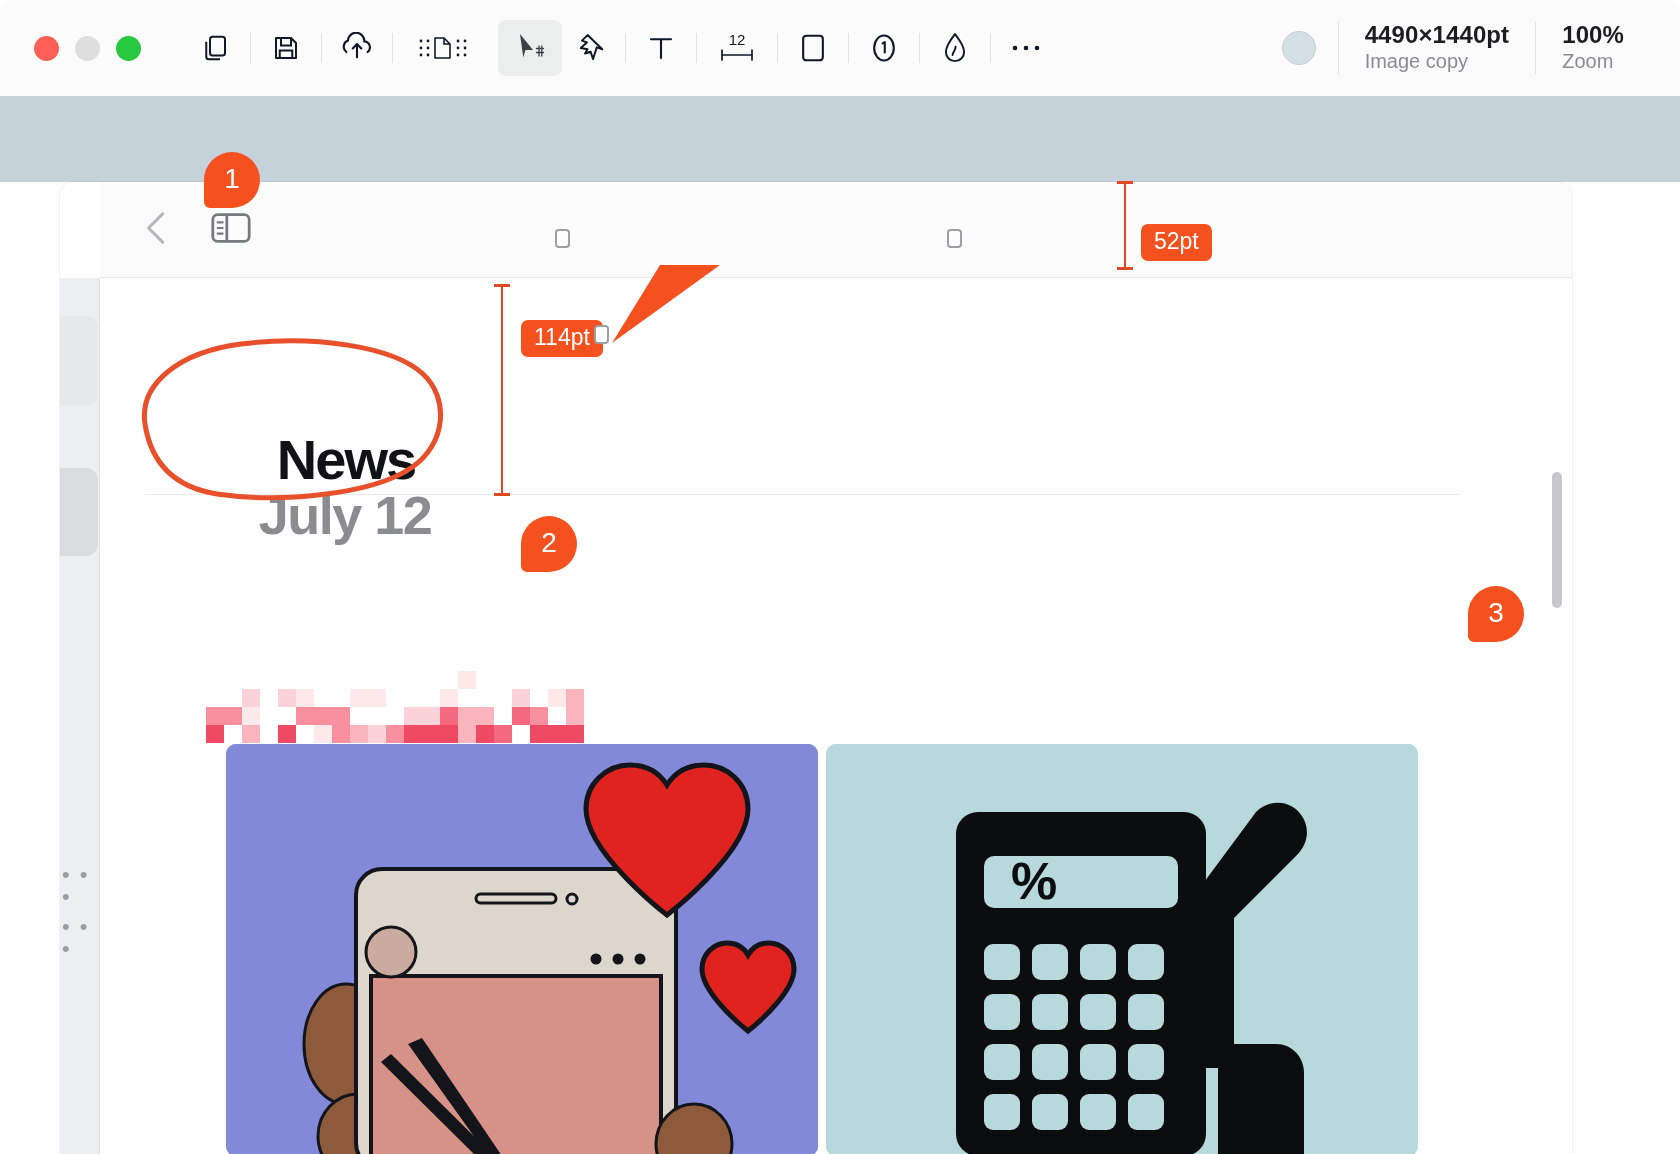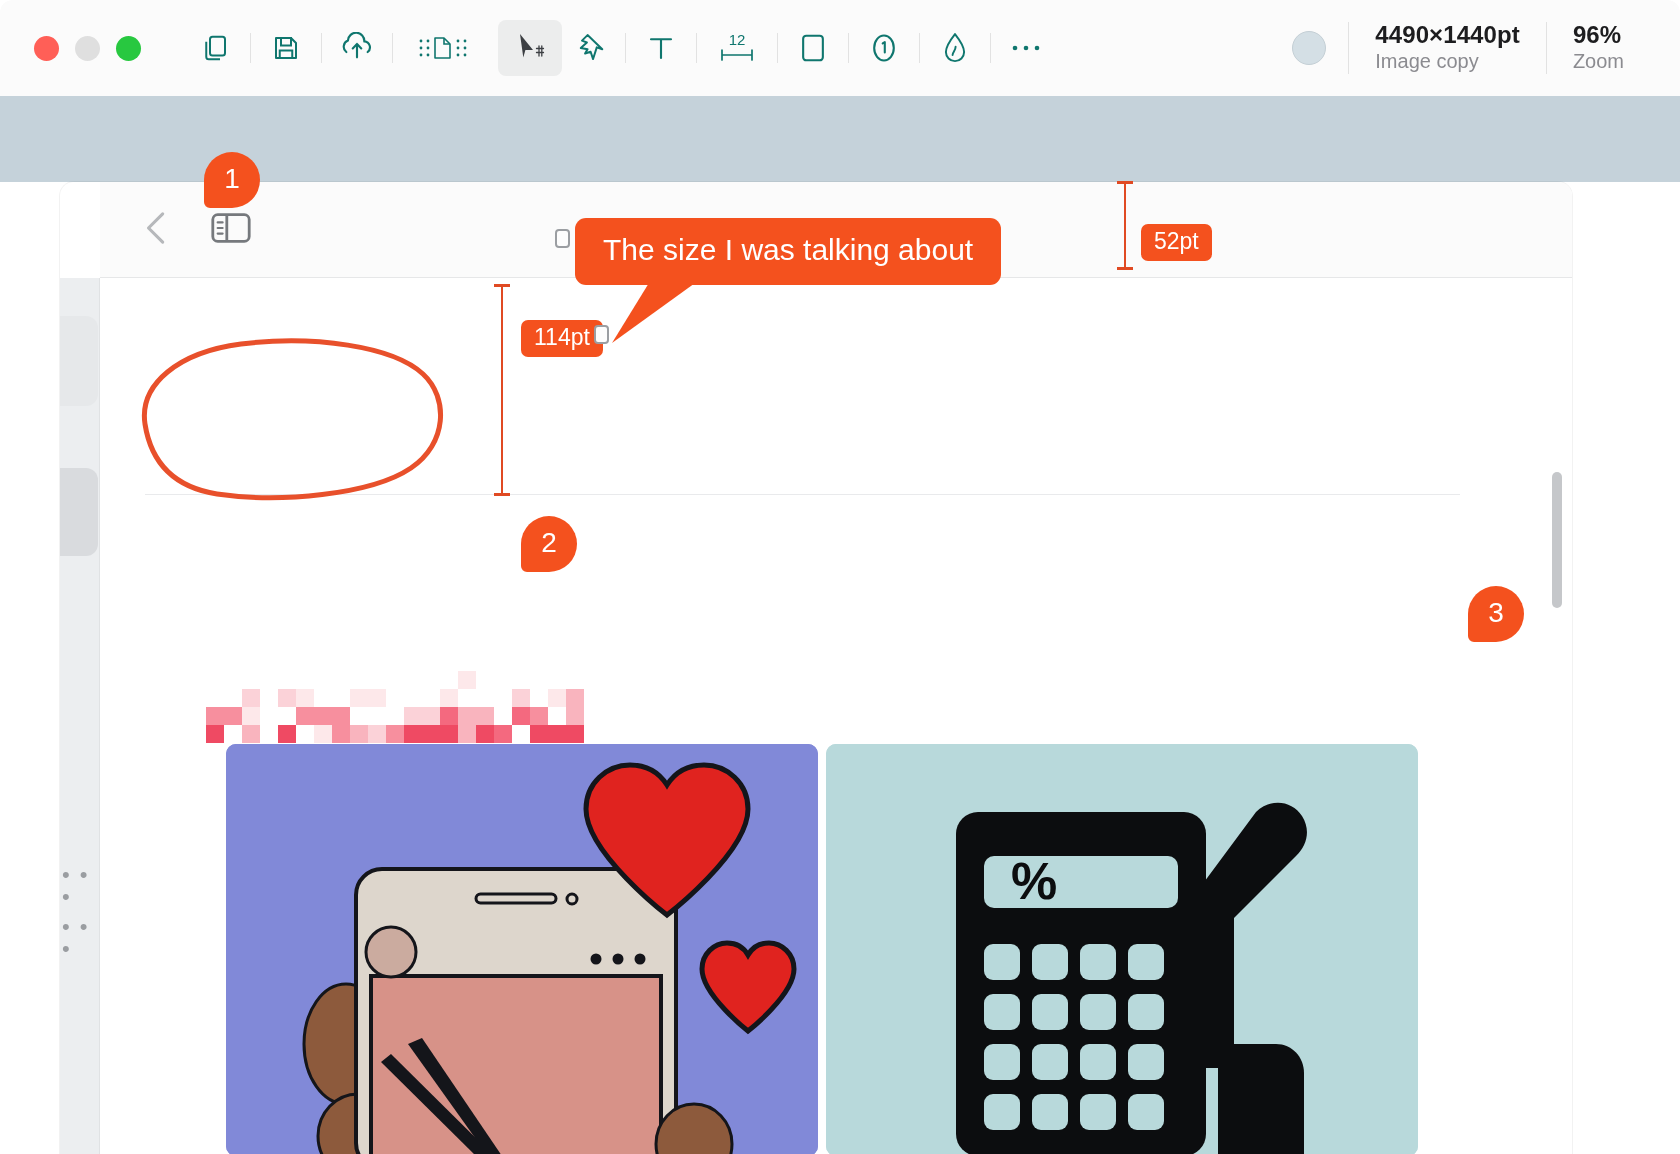--- a/index.html
+++ b/index.html
@@ -40,21 +40,21 @@
   .light { width: 25px; height: 25px; border-radius: 50%; }
   .light.red    { background: #ff5f57; }
   .light.amber  { background: #dfdfdf; }
   .light.green  { background: #28c840; }
 
   .tool-group { display: flex; align-items: center; }
   .tool-btn {
     width: 56px; height: 52px;
     display: flex; align-items: center; justify-content: center;
     border-radius: 8px;
-    color: #0f766e;
+    color: #0f172a;
   }
   .tool-btn.active { background: #eceded; }
   .tool-sep {
     width: 1px; height: 30px;
     background: #e2e2e2;
     margin: 0 7px;
   }
   .tool-btn svg { display: block; }
 
   .tb-right {
@@ -427,21 +427,21 @@
 
     <div class="tb-right">
       <div class="swatch"></div>
       <div class="info-sep"></div>
       <div class="info-block">
         <div class="info-top">4490×1440pt</div>
         <div class="info-sub">Image copy</div>
       </div>
       <div class="info-sep"></div>
       <div class="info-block">
-        <div class="info-top">96%</div>
+        <div class="info-top">100%</div>
         <div class="info-sub">Zoom</div>
       </div>
     </div>
   </div>
 
   <div id="canvas-backdrop"></div>
   <div id="desktop-band"></div>
 
   <div id="shot">
 
@@ -464,20 +464,27 @@
           <path d="M12 2.5v19"></path>
           <path d="M5.5 8h3.5M5.5 12h3.5M5.5 16h3.5" stroke-width="1.6" stroke-linecap="round"></path>
         </svg>
       </span>
     </div>
 
     <div id="shot-content">
 
       <div id="content-divider"></div>
 
+      <div id="news-logo">
+        <div class="logo-row1">
+          <span class="apple-glyph"></span>
+          <span>News</span>
+        </div>
+        <div class="logo-row2">July 12</div>
+      </div>
 
       <div id="mosaic">
           <div class="mos" style="left: 360px; top: 0px; width: 18px; height: 18px; background: rgb(255, 255, 255);"></div>
           <div class="mos" style="left: 0px; top: 18px; width: 18px; height: 18px; background: rgb(255, 255, 255);"></div>
           <div class="mos" style="left: 54px; top: 18px; width: 18px; height: 18px; background: rgb(255, 255, 255);"></div>
           <div class="mos" style="left: 144px; top: 18px; width: 18px; height: 18px; background: rgb(255, 255, 255);"></div>
           <div class="mos" style="left: 234px; top: 18px; width: 18px; height: 18px; background: rgb(255, 255, 255);"></div>
           <div class="mos" style="left: 252px; top: 18px; width: 18px; height: 18px; background: rgb(253, 232, 234);"></div>
           <div class="mos" style="left: 270px; top: 18px; width: 18px; height: 18px; background: rgb(255, 255, 255);"></div>
           <div class="mos" style="left: 36px; top: 36px; width: 18px; height: 18px; background: rgb(251, 210, 216);"></div>
@@ -613,21 +620,20 @@
     <div class="pt-label" id="label-114">114pt</div>
 
     <div class="handle" id="handle-a"></div>
     <div class="handle" id="handle-b"></div>
     <div class="handle" id="handle-c"></div>
 
     <div id="callout-wrap">
       <svg width="700" height="170" viewBox="0 0 700 170" style="position:absolute;left:0;top:0;">
         <path d="M240 60 L300 60 L192 138 Z" fill="#F4511E"></path>
       </svg>
-      <div id="callout-bubble">The size I was talking about</div>
     </div>
 
     <div class="badge" id="badge-1">
       <span>1</span>
     </div>
     <div class="badge" id="badge-2">
       <span>2</span>
     </div>
     <div class="badge" id="badge-3">
       <span>3</span>

